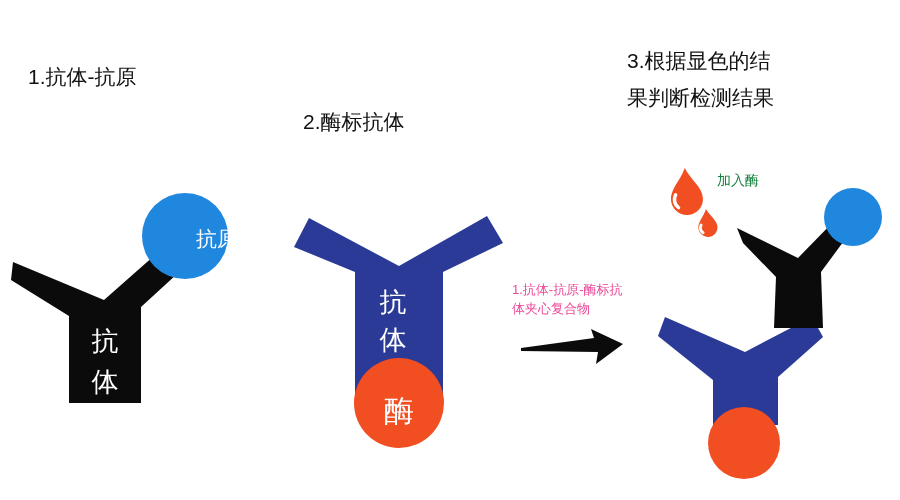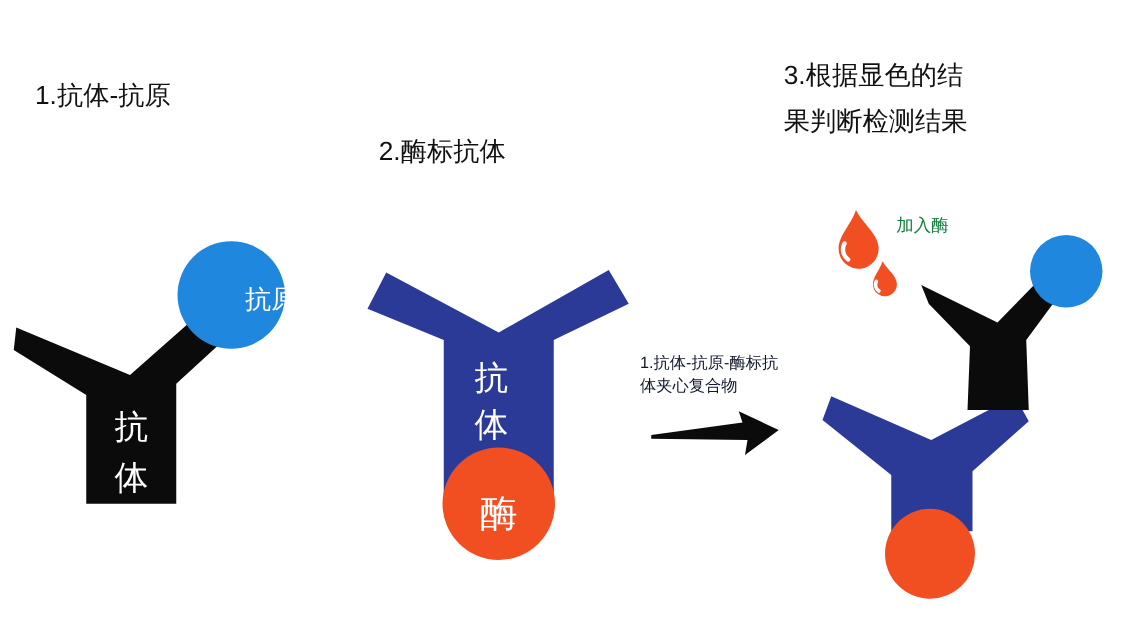--- a/index.html
+++ b/index.html
@@ -4,21 +4,21 @@
 <style>
   html,body{margin:0;padding:0;background:#fff;}
   #canvas{
     position:relative;width:900px;height:500px;overflow:hidden;background:#ffffff;
     font-family:"Liberation Sans","DejaVu Sans",sans-serif;
   }
   svg{position:absolute;left:0;top:0;}
   .lbl{position:absolute;color:#15803d;white-space:pre-line;}
   .title{font-size:21px;line-height:37px;color:#111;}
   .wlbl{color:#ffffff;text-align:center;white-space:pre-line;}
-  .note{font-size:13px;line-height:19px;color:#0f172a;}
+  .note{font-size:13px;line-height:19px;color:#ec4899;}
   #title1{left:28px;top:58px;}
   #title2{left:303px;top:58px;margin-top:45px;}
   #title3{left:627px;top:42px;}
   #ab1-label{left:77px;top:321px;width:56px;font-size:27px;line-height:41px;}
   #ag1-label{left:144px;top:225px;width:50px;font-size:21px;margin-left:48px;}
   #ab2-label{left:365px;top:283px;width:56px;font-size:27px;line-height:38px;}
   #enz2-label{left:372px;top:391px;width:54px;font-size:30px;}
   #note1{left:512px;top:280px;width:125px;}
   #note2{left:512px;top:378px;width:125px;}
   #add-enzyme{left:717px;top:172px;font-size:14px;}

